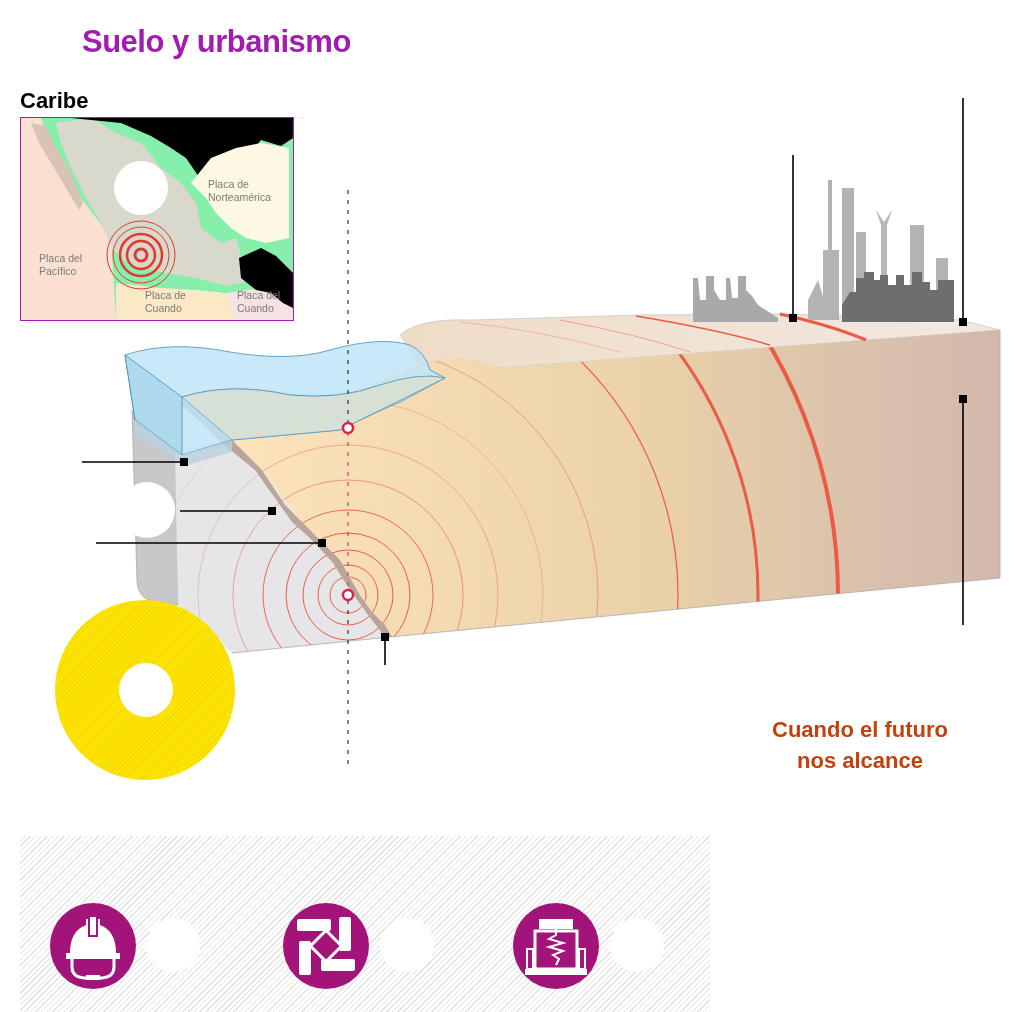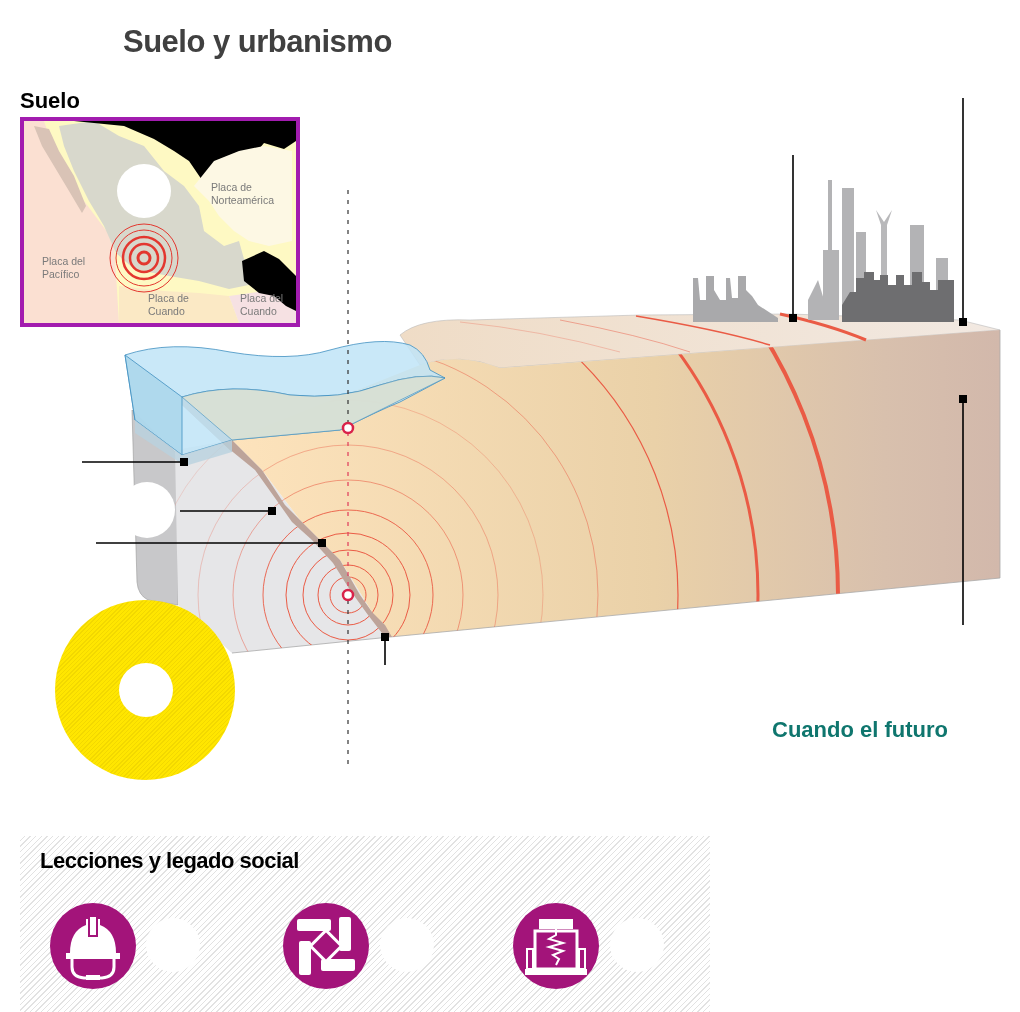--- a/index.html
+++ b/index.html
@@ -1,39 +1,39 @@
 <!DOCTYPE html>
 <html><head>
   <meta charset="utf-8">
   <style>
     html, body { margin: 0; padding: 0; background: #ffffff; }
     body { width: 1020px; height: 1012px; position: relative; overflow: hidden;
            font-family: "Liberation Sans", "DejaVu Sans", sans-serif; }
     .abs { position: absolute; }
-    .title { left: 82px; top: 24px; font-size: 31px; font-weight: bold; color: #404040; letter-spacing: -0.5px; margin-left: 41px; }
+    .title { left: 82px; top: 24px; font-size: 31px; font-weight: bold; color: #a21caf; letter-spacing: -0.5px; }
     .origin-title { left: 20px; top: 88px; font-size: 22px; font-weight: bold; color: #000; }
     .future-title { left: 740px; top: 714px; width: 240px; text-align: center;
-                    font-size: 22px; font-weight: bold; color: #0f766e; line-height: 31px; }
+                    font-size: 22px; font-weight: bold; color: #c2410c; line-height: 31px; }
     .map-box { left: 20px; top: 117px; width: 272px; height: 202px;
-               border: 4px solid #a21caf; overflow: hidden; background: #fef9c3; }
+               border: 1px solid #a21caf; overflow: hidden; background: #86efac; }
     .map-label { font-size: 10.5px; color: #7a7a7a; line-height: 13px; position: absolute; }
     .lessons { left: 20px; top: 836px; width: 690px; height: 176px;
                background: repeating-linear-gradient(135deg, #ffffff 0px, #ffffff 3px, #e2e2e2 3px, #e2e2e2 4px); }
     .lessons-title { left: 20px; top: 12px; font-size: 22px; font-weight: bold; color: #000; letter-spacing: -0.5px; }
     .icon-circle { position: absolute; width: 86px; height: 86px; border-radius: 50%; background: #a3147a; }
     .blank-circle { position: absolute; width: 54px; height: 54px; border-radius: 50%; background: #ffffff; }
     .yellow-ring { left: 55px; top: 600px; width: 180px; height: 180px; border-radius: 50%;
                    background: repeating-linear-gradient(135deg, #ffe600 0px, #ffe600 2px, #f2d800 2px, #f2d800 3px); }
     .yellow-hole { left: 119px; top: 663px; width: 54px; height: 54px; border-radius: 50%; background: #fff; }
   </style>
 </head>
 <body>
 
 <div class="abs title">Suelo y urbanismo</div>
-<div class="abs origin-title">Suelo</div>
+<div class="abs origin-title">Caribe</div>
 
 <div class="abs map-box">
   <svg width="272" height="202" viewBox="0 0 272 202">
 
     <polygon points="0,0 20,0 30,30 60,80 90,120 95,202 0,202" fill="#fbe0d2"></polygon>
 
     <polygon points="95,165 140,170 175,172 205,175 215,202 95,202" fill="#fbe9c5"></polygon>
 
     <polygon points="205,175 240,170 272,160 272,202 215,202" fill="#f6e1e3"></polygon>
 
@@ -201,24 +201,24 @@
   </g>
 
   <circle cx="147" cy="510" r="28" fill="#fff"></circle>
 </svg>
 
 <div class="abs yellow-ring"></div>
 <div class="abs yellow-hole"></div>
 
 <div class="abs future-title">
   <div>Cuando el futuro</div>
+  <div>nos alcance</div>
 </div>
 
 <div class="abs lessons">
-  <div class="abs lessons-title">Lecciones y legado social</div>
 
   <div class="icon-circle" style="left:30px; top:67px;">
     <svg width="86" height="86" viewBox="0 0 86 86">
       <path d="M20,50 Q20,28 36,22 L36,16 L50,16 L50,22 Q66,28 66,50 Z" fill="#fff"></path>
       <rect x="38" y="14" width="10" height="20" fill="#a3147a"></rect>
       <rect x="40" y="14" width="6" height="18" fill="#fff"></rect>
       <rect x="16" y="50" width="54" height="6" fill="#fff"></rect>
       <path d="M22,56 L22,64 Q22,74 34,75 L52,75 Q64,74 64,64 L64,56" fill="none" stroke="#fff" stroke-width="3"></path>
       <rect x="36" y="72" width="14" height="5" fill="#fff"></rect>
     </svg>

